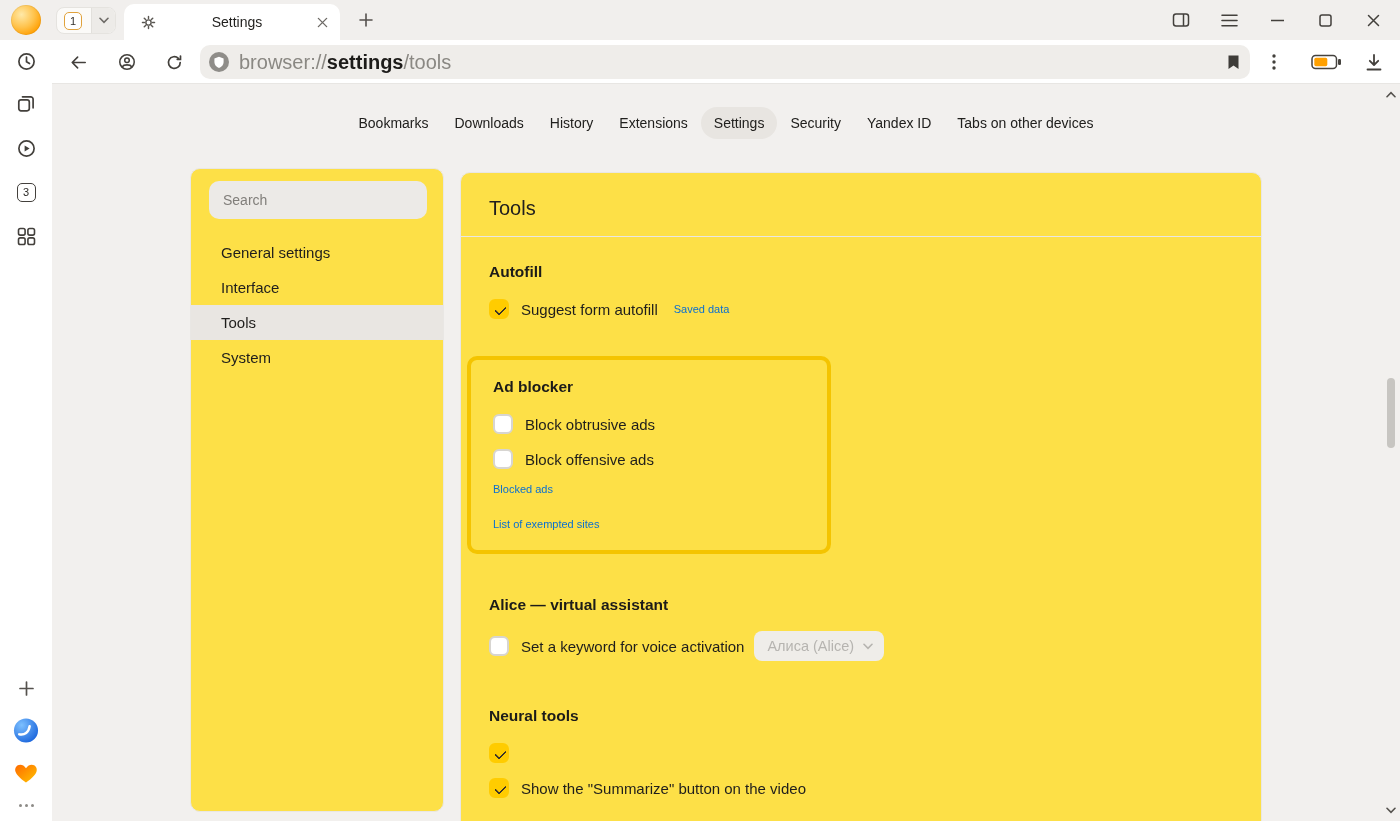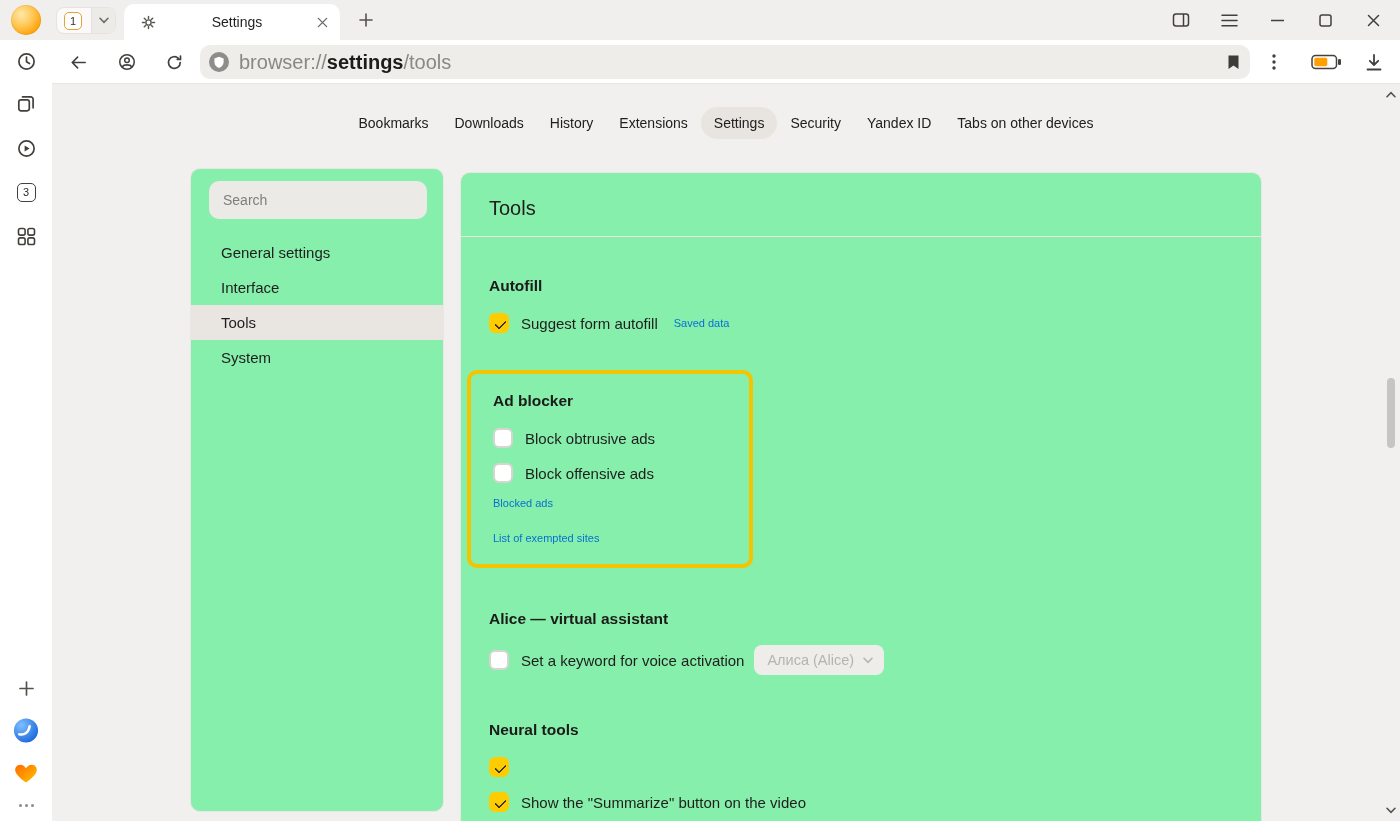--- a/index.html
+++ b/index.html
@@ -48,52 +48,52 @@
   .dots3 { display:flex; gap:3px; }
   .dots3 i { width:3px; height:3px; border-radius:50%; background:#8d8b87; }
 
   
   .content { position:absolute; left:52px; top:84px; width:1348px; height:737px; background:#f2f0ee; }
 
   .topnav { position:absolute; left:0; top:23px; width:1348px; display:flex; justify-content:center; }
   .topnav-item { padding:8px 13px; border-radius:17px; font-size:14px; color:#21201e; cursor:pointer; white-space:nowrap; }
   .topnav-item.active { background:#e8e5e1; }
 
-  .card { background:#86efac; border:1px solid #e9e7e4; border-radius:10px; position:absolute; }
+  .card { background:#fde047; border:1px solid #e9e7e4; border-radius:10px; position:absolute; }
   .nav-card { left:138px; top:84px; width:254px; height:644px; }
   .main-card { left:408px; top:88px; width:802px; height:690px; overflow:hidden; }
 
   .search-input { display:block; margin:12px 18px 0; width:218px; height:38px; background:#eceae7; border:none;
     border-radius:10px; padding:0 14px; font-size:14px; font-family:inherit; color:#1f1e1c; outline:none; }
   .search-input::placeholder { color:#807e7a; }
   .nav-list { margin-top:16px; }
   .nav-item { height:35px; display:flex; align-items:center; padding-left:30px; font-size:15px; cursor:pointer; }
   .nav-item.selected { background:#e9e6e2; }
 
   .card-title { margin:24px 28px 0; font-size:20px; color:#21201e; }
   .card-divider { margin-top:16px; border-bottom:1px solid #e9e7e4; }
 
   .section { padding:0 28px; }
-  .sec-autofill { margin-top:40px; }
+  .sec-autofill { margin-top:26px; }
   .sec-alice   { margin-top:42px; }
   .sec-neural  { margin-top:46px; }
   .sec-heading { font-size:15.5px; font-weight:bold; color:#1c1b19; height:22px; }
   .row { display:flex; align-items:center; margin-top:13px; min-height:22px; }
   .row-label { font-size:15px; margin-left:12px; }
   .inline-link { margin-left:16px; }
 
   .checkbox { width:20px; height:20px; border-radius:6px; background:#fff; border:2px solid #d7d5d1; flex:none; position:relative; cursor:pointer; }
   .checkbox.checked { background:#ffcc00; border-color:#ffcc00; }
   .checkbox.checked::after { content:""; position:absolute; left:4px; top:4.5px; width:9px; height:5px;
     border-left:2.4px solid #3a332a; border-bottom:2.4px solid #3a332a; transform:rotate(-45deg); border-radius:1px; }
 
   a.link { color:#0a6fd1; font-size:11px; text-decoration:none; cursor:pointer; }
   .block-link { display:block; margin-top:13px; height:22px; }
 
-  .highlight-box { margin:36px 0 0 6px; width:286px; border:4px solid #f4c400; border-radius:10px;
+  .highlight-box { margin:36px 0 0 6px; width:364px; border:4px solid #f4c400; border-radius:10px;
     padding:18px 20px 10px 22px; }
 
   .dropdown { margin-left:10px; display:inline-flex; align-items:center; gap:9px; background:#efede9;
     border-radius:8px; padding:7px 11px 7px 13px; color:#b6b4b0; font-size:14.5px; cursor:default; }
 
   
   .scroll-thumb { position:absolute; right:5px; top:378px; width:8px; height:70px; border-radius:4px; background:#c7c5c1; cursor:pointer; }
   .scroll-arrow { position:absolute; right:2px; width:14px; height:14px; display:flex; align-items:center; justify-content:center; cursor:pointer; }
   .sa-up { top:87px; } .sa-down { top:803px; }
 

